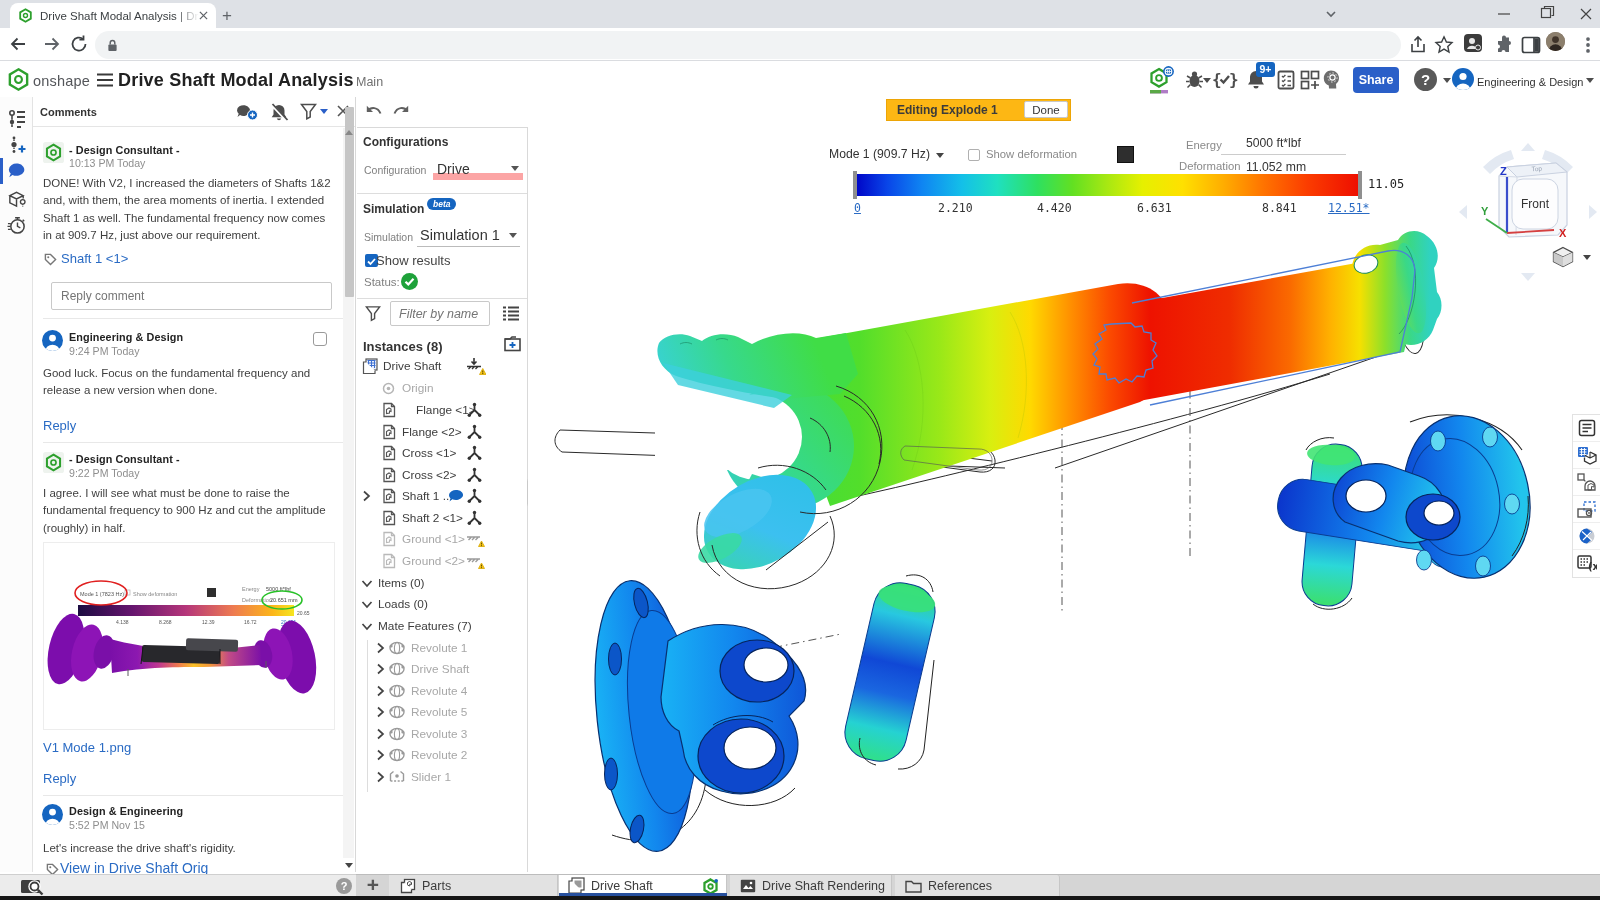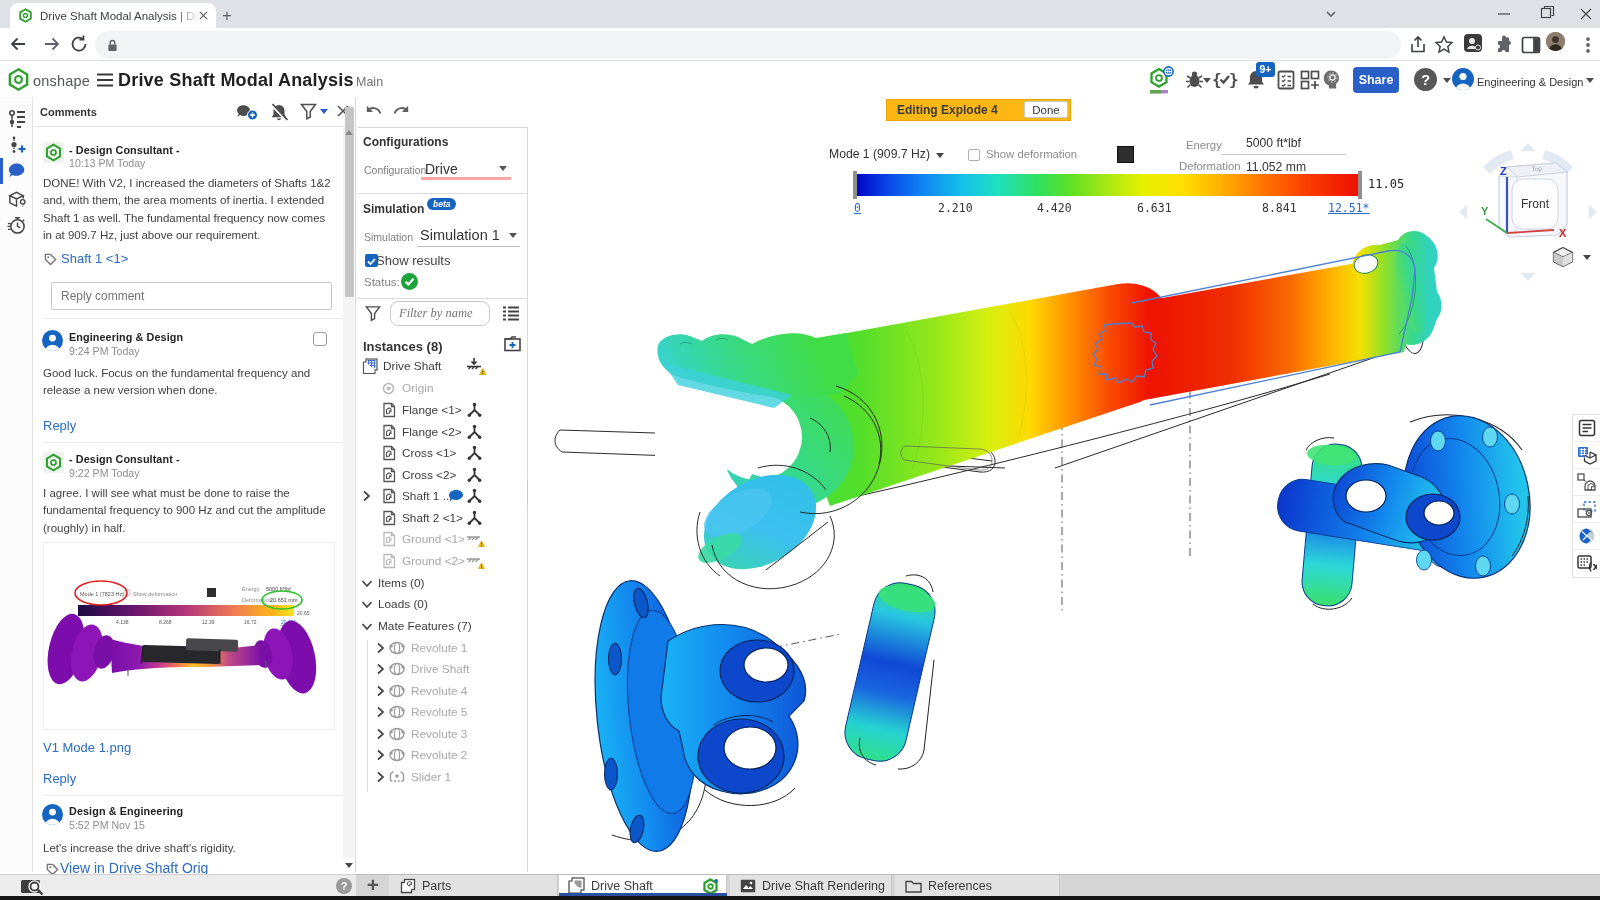--- a/index.html
+++ b/index.html
@@ -420,21 +420,21 @@
         <path d="M2.8 1.8 L2.8 8 L9 8 Z" fill="#606060"></path>
       </svg>
   <svg style="position:absolute;left:35px;top:7px;" width="20" height="16" viewBox="0 0 20 16">
         <path d="M16.5 7 C13 2.5 6 3 3.5 9.5" fill="none" stroke="#606060" stroke-width="2"></path>
         <path d="M17.2 1.8 L17.2 8 L11 8 Z" fill="#606060"></path>
       </svg>
 
   <div id="cfgcard">
     <div class="pnl-h" style="position:absolute;left:6px;top:7px;">Configurations</div>
     <div class="pnl-lbl" style="position:absolute;left:7px;top:36px;">Configuration</div>
-    <div style="position:absolute;left:64px;top:28px;width:90px;height:24px;border-bottom:3px solid #fca5a5;text-decoration:underline;">
+    <div style="position:absolute;left:76px;top:28px;width:90px;height:24px;border-bottom:7px solid #fca5a5;text-decoration:underline;">
       <span class="pnl-val" style="position:absolute;left:4px;top:5px;font-size:14px;">Drive</span>
       <div class="caret-dn" style="position:absolute;right:4px;top:10px;"></div>
     </div>
     <div style="position:absolute;left:0;top:65px;width:100%;border-top:1px solid #ddd;"></div>
 
     <div class="pnl-h" style="position:absolute;left:6px;top:74px;">Simulation</div>
     <div style="position:absolute;left:70px;top:70px;background:#1565c0;color:#fff;font-size:8.5px;font-weight:bold;border-radius:7px;padding:1px 6px;font-style:italic;">beta</div>
     <div class="pnl-lbl" style="position:absolute;left:7px;top:103px;">Simulation</div>
     <div style="position:absolute;left:60px;top:95px;width:103px;height:24px;border-bottom:1px solid #bbb;">
       <span class="pnl-val" style="position:absolute;left:3px;top:4px;font-size:14.5px;">Simulation 1</span>
@@ -450,21 +450,21 @@
     <div style="position:absolute;left:44px;top:145px;width:17px;height:17px;border-radius:50%;background:#1ea23a;">
       <svg width="17" height="17" viewBox="0 0 17 17">
             <path d="M4.5 8.7 L7.3 11.4 L12.5 5.8" fill="none" stroke="#fff" stroke-width="2.2"></path>
           </svg>
     </div>
     <div style="position:absolute;left:0;top:170px;width:100%;border-top:1px solid #ddd;"></div>
 
     <svg style="position:absolute;left:8px;top:177px;" width="16" height="17" viewBox="0 0 17 17">
           <path d="M1.5 1.5 H15.5 L10.2 8.5 V14 L6.8 15.8 V8.5 Z" fill="none" stroke="#4d4d4d" stroke-width="1.5"></path>
         </svg>
-    <input style="position: absolute; left: 33px; top: 173px; width: 100px; height: 25px; border: 1px solid rgb(201, 201, 201); border-radius: 8px; font-size: 12.5px; font-style: italic; color: rgb(85, 85, 85); padding: 0px 8px; font-family: Liberation Serif, serif; outline: none;" placeholder="Filter by name">
+    <input style="position: absolute; left: 33px; top: 173px; width: 100px; height: 25px; border: 1px solid rgb(201, 201, 201); border-radius: 2px; font-size: 12.5px; font-style: italic; color: rgb(85, 85, 85); padding: 0px 8px; font-family: Liberation Sans, sans-serif; outline: none;" placeholder="Filter by name">
     <svg style="position:absolute;left:146px;top:178px;" width="16" height="15" viewBox="0 0 16 15">
           <path d="M0 1.5 H3 M0 5.5 H3 M0 9.5 H3 M0 13.5 H3" stroke="#444" stroke-width="2"></path>
           <path d="M5 1.5 H16 M5 5.5 H16 M5 9.5 H16 M5 13.5 H16" stroke="#444" stroke-width="2"></path>
         </svg>
 
     <div class="pnl-h" style="position:absolute;left:6px;top:211px;font-weight:bold;font-size:13px;">Instances (8)</div>
     <svg style="position:absolute;left:147px;top:208px;" width="18" height="16" viewBox="0 0 18 16">
           <path d="M1 3 H6 L8 1 H12" fill="none" stroke="#444" stroke-width="1.5"></path>
           <rect x="1" y="3" width="15" height="11.5" fill="none" stroke="#444" stroke-width="1.6"></rect>
           <path d="M8.5 6 V12 M5.5 9 H11.5" stroke="#1565c0" stroke-width="1.8"></path>
@@ -495,21 +495,21 @@
             <circle cx="6.5" cy="6.5" r="1.8" fill="#b5b5b5"></circle>
           </svg>
       <span class="tree-txt tree-grey" style="position:absolute;left:46px;top:3px;">Origin</span>
     </div>
     <div class="tree-row" style="position:absolute;left:0;top:303px;width:170px;height:21px;">
       <svg style="position:absolute;left:25px;top:2px;" width="15" height="16" viewBox="0 0 15 16">
             <path d="M3 1.5 H10.5 L13.5 4.5 V14.5 H3 Z" fill="none" stroke="#555" stroke-width="1.3"></path>
             <path d="M10.5 1.5 V4.5 H13.5" fill="none" stroke="#555" stroke-width="1.3"></path>
             <path d="M5.5 11.5 V7.5 L8 6 L10 7 V9.5 L8.5 9 V11 Z" fill="none" stroke="#555" stroke-width="1.1"></path>
           </svg>
-      <span class="tree-txt" style="position:absolute;left:46px;top:3px;">Flange &lt;1&gt;</span>
+      <span class="tree-txt" style="position:absolute;left:60px;top:3px;">Flange &lt;1&gt;</span>
       <svg style="position:absolute;left:110px;top:2px;" width="17" height="17" viewBox="0 0 17 17">
             <path d="M8.5 8 V2.5 M8.5 8 L3.5 13 M8.5 8 L13.5 13" stroke="#333" stroke-width="1.8"></path>
             <circle cx="8.5" cy="2.5" r="1.7" fill="#333"></circle>
             <circle cx="3.3" cy="13.2" r="1.7" fill="#333"></circle>
             <circle cx="13.7" cy="13.2" r="1.7" fill="#333"></circle>
           </svg>
     </div>
     <div class="tree-row" style="position:absolute;left:0;top:325px;width:170px;height:21px;">
       <svg style="position:absolute;left:25px;top:2px;" width="15" height="16" viewBox="0 0 15 16">
             <path d="M3 1.5 H10.5 L13.5 4.5 V14.5 H3 Z" fill="none" stroke="#555" stroke-width="1.3"></path>
@@ -903,21 +903,21 @@
       <ellipse cx="1424" cy="560" rx="7.5" ry="10" fill="#5fd8f2" stroke="#0a3c90" stroke-width="0.9"></ellipse>
       <path d="M1388 465 C1370 461 1351 466 1341 478 C1329 492 1331 512 1345 522 L1398 541 C1420 547 1441 537 1445 519 C1449 500 1437 482 1419 476 Z" fill="url(#rightYokeGrad)" stroke="#083070" stroke-width="1.2"></path>
       <ellipse cx="1366" cy="496" rx="20" ry="16" fill="#fff" stroke="#06245c" stroke-width="1.2"></ellipse>
       <ellipse cx="1433" cy="517" rx="27" ry="23" fill="#0d48cc" stroke="#06245c" stroke-width="1.2"></ellipse>
       <ellipse cx="1439" cy="513" rx="15" ry="12" fill="#fff" stroke="#06245c" stroke-width="1.2"></ellipse>
       <path d="M1512 556 C1524 540 1530 518 1528 496" fill="none" stroke="#222" stroke-width="1"></path>
     </g>
   </svg>
 
   <div id="banner">
-    <span id="banner-txt">Editing Explode 4</span>
+    <span id="banner-txt">Editing Explode 1</span>
   </div>
   <div id="donebtn">Done</div>
 
   <span class="vp-txt" style="position:absolute;left:301px;top:50px;">Mode 1 (909.7 Hz)</span>
   <div class="caret-dn" style="position:absolute;left:408px;top:56px;border-top-color:#444;"></div>
   <div style="position:absolute;left:440px;top:52px;width:12px;height:12px;border:1.4px solid #b0b0b0;border-radius:2px;background:#fff;"></div>
   <span class="vp-grey" style="position:absolute;left:458px;top:51px;">Show deformation</span>
   <div style="position:absolute;left:589px;top:49px;width:17px;height:17px;background:#2e2e2e;border:1px solid #111;"></div>
   <span class="vp-grey" style="position:absolute;left:658px;top:42px;">Energy</span>
   <div style="position:absolute;left:693px;top:38px;width:125px;height:20px;border-bottom:1px solid #ccc;">

